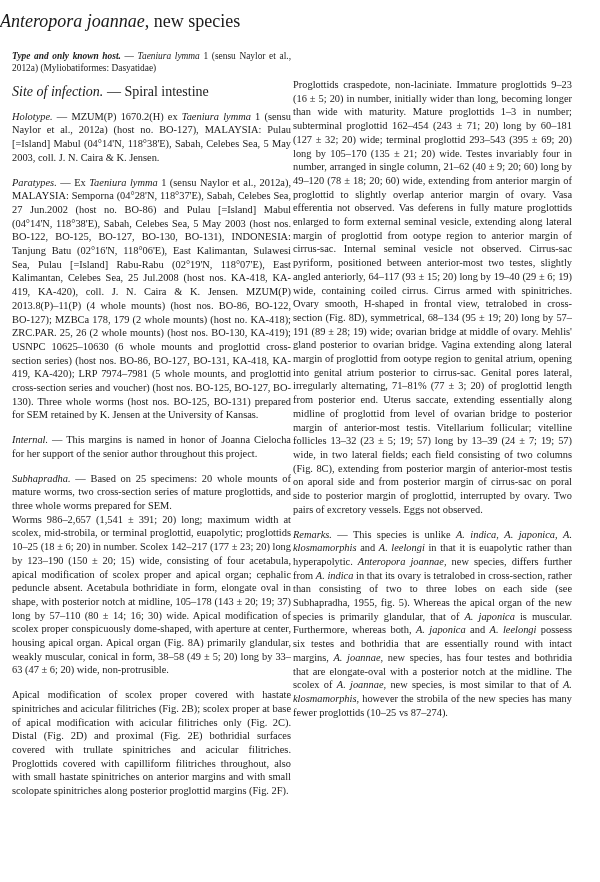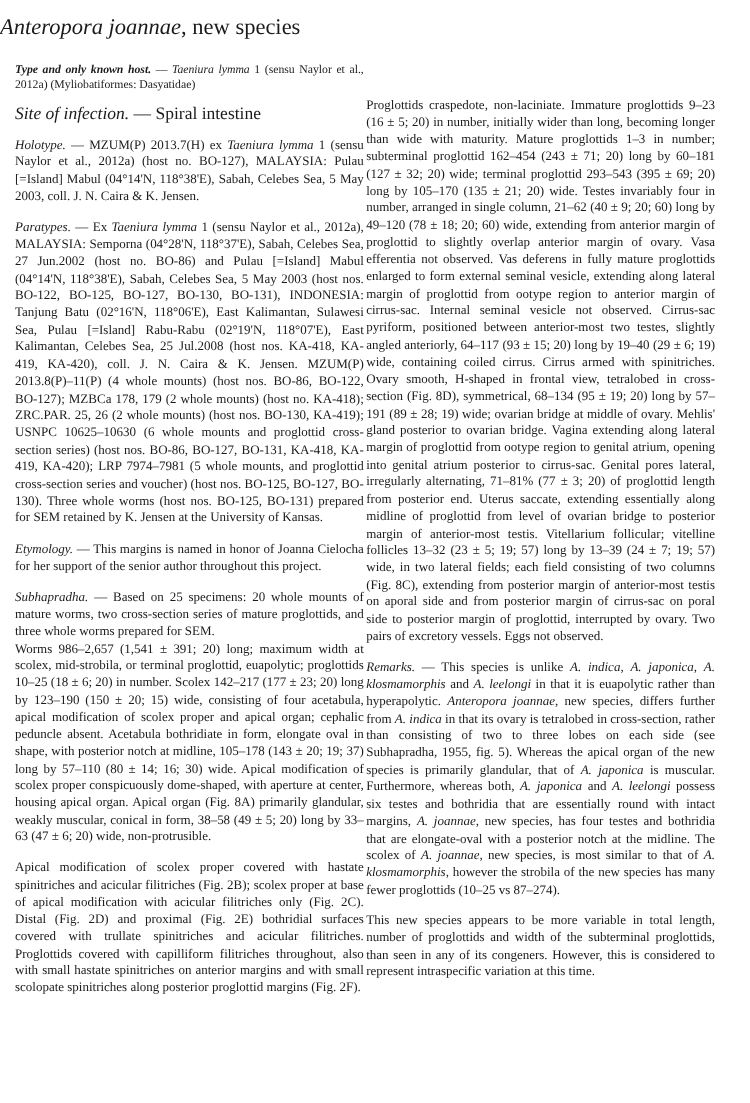--- a/index.html
+++ b/index.html
@@ -32,30 +32,29 @@
 
 <div class="title-block">
   <div class="name"><i>Anteropora joannae</i><span>, new species</span></div>
 </div>
 
 <div class="col col-left">
   <p class="small"><span class="heading-bi">Type and only known host.</span><span> — </span><i>Taeniura lymma</i><span> 1 (sensu Naylor et al., 2012a) (Myliobatiformes: Dasyatidae)</span></p>
 
   <p class="site"><span class="heading-i">Site of infection.</span><span> — Spiral intestine</span></p>
 
-  <p><span class="heading-i">Holotype.</span><span> — MZUM(P) 2013.7(H) ex </span><i>Taeniura lymma</i><span> 1 (sensu Naylor et al., 2012a) (host no. BO-127), MALAYSIA: Pulau [=Island] Mabul (04°14'N, 118°38'E), Sabah, Celebes Sea, 5 May 2003, coll. J. N. Caira &amp; K. Jensen.</span></p>
+  <p><span class="heading-i">Holotype.</span><span> — MZUM(P) 1670.2(H) ex </span><i>Taeniura lymma</i><span> 1 (sensu Naylor et al., 2012a) (host no. BO-127), MALAYSIA: Pulau [=Island] Mabul (04°14'N, 118°38'E), Sabah, Celebes Sea, 5 May 2003, coll. J. N. Caira &amp; K. Jensen.</span></p>
 
   <p><span class="heading-i">Paratypes.</span><span> — Ex </span><i>Taeniura lymma</i><span> 1 (sensu Naylor et al., 2012a), MALAYSIA: Semporna (04°28'N, 118°37'E), Sabah, Celebes Sea, 27 Jun.2002 (host no. BO-86) and Pulau [=Island] Mabul (04°14'N, 118°38'E), Sabah, Celebes Sea, 5 May 2003 (host nos. BO-122, BO-125, BO-127, BO-130, BO-131), INDONESIA: Tanjung Batu (02°16'N, 118°06'E), East Kalimantan, Sulawesi Sea, Pulau [=Island] Rabu-Rabu (02°19'N, 118°07'E), East Kalimantan, Celebes Sea, 25 Jul.2008 (host nos. KA-418, KA-419, KA-420), coll. J. N. Caira &amp; K. Jensen. MZUM(P) 2013.8(P)–11(P) (4 whole mounts) (host nos. BO-86, BO-122, BO-127); MZBCa 178, 179 (2 whole mounts) (host no. KA-418); ZRC.PAR. 25, 26 (2 whole mounts) (host nos. BO-130, KA-419); USNPC 10625–10630 (6 whole mounts and proglottid cross-section series) (host nos. BO-86, BO-127, BO-131, KA-418, KA-419, KA-420); LRP 7974–7981 (5 whole mounts, and proglottid cross-section series and voucher) (host nos. BO-125, BO-127, BO-130). Three whole worms (host nos. BO-125, BO-131) prepared for SEM retained by K. Jensen at the University of Kansas.</span></p>
 
-  <p><span class="heading-i">Etymology.</span><span> — This margins is named in honor of Joanna Cielocha for her support of the senior author throughout this project.</span></p>
+  <p><span class="heading-i">Internal.</span><span> — This margins is named in honor of Joanna Cielocha for her support of the senior author throughout this project.</span></p>
 
   <p class="tight"><span class="heading-i">Subhapradha.</span><span> — Based on 25 specimens: 20 whole mounts of mature worms, two cross-section series of mature proglottids, and three whole worms prepared for SEM.</span></p>
   <p>Worms 986–2,657 (1,541 ± 391; 20) long; maximum width at scolex, mid-strobila, or terminal proglottid, euapolytic; proglottids 10–25 (18 ± 6; 20) in number. Scolex 142–217 (177 ± 23; 20) long by 123–190 (150 ± 20; 15) wide, consisting of four acetabula, apical modification of scolex proper and apical organ; cephalic peduncle absent. Acetabula bothridiate in form, elongate oval in shape, with posterior notch at midline, 105–178 (143 ± 20; 19; 37) long by 57–110 (80 ± 14; 16; 30) wide. Apical modification of scolex proper conspicuously dome-shaped, with aperture at center, housing apical organ. Apical organ (Fig. 8A) primarily glandular, weakly muscular, conical in form, 38–58 (49 ± 5; 20) long by 33–63 (47 ± 6; 20) wide, non-protrusible.</p>
   <p>Apical modification of scolex proper covered with hastate spinitriches and acicular filitriches (Fig. 2B); scolex proper at base of apical modification with acicular filitriches only (Fig. 2C). Distal (Fig. 2D) and proximal (Fig. 2E) bothridial surfaces covered with trullate spinitriches and acicular filitriches. Proglottids covered with capilliform filitriches throughout, also with small hastate spinitriches on anterior margins and with small scolopate spinitriches along posterior proglottid margins (Fig. 2F).</p>
 </div>
 
 <div class="col col-right">
   <p>Proglottids craspedote, non-laciniate. Immature proglottids 9–23 (16 ± 5; 20) in number, initially wider than long, becoming longer than wide with maturity. Mature proglottids 1–3 in number; subterminal proglottid 162–454 (243 ± 71; 20) long by 60–181 (127 ± 32; 20) wide; terminal proglottid 293–543 (395 ± 69; 20) long by 105–170 (135 ± 21; 20) wide. Testes invariably four in number, arranged in single column, 21–62 (40 ± 9; 20; 60) long by 49–120 (78 ± 18; 20; 60) wide, extending from anterior margin of proglottid to slightly overlap anterior margin of ovary. Vasa efferentia not observed. Vas deferens in fully mature proglottids enlarged to form external seminal vesicle, extending along lateral margin of proglottid from ootype region to anterior margin of cirrus-sac. Internal seminal vesicle not observed. Cirrus-sac pyriform, positioned between anterior-most two testes, slightly angled anteriorly, 64–117 (93 ± 15; 20) long by 19–40 (29 ± 6; 19) wide, containing coiled cirrus. Cirrus armed with spinitriches. Ovary smooth, H-shaped in frontal view, tetralobed in cross-section (Fig. 8D), symmetrical, 68–134 (95 ± 19; 20) long by 57–191 (89 ± 28; 19) wide; ovarian bridge at middle of ovary. Mehlis' gland posterior to ovarian bridge. Vagina extending along lateral margin of proglottid from ootype region to genital atrium, opening into genital atrium posterior to cirrus-sac. Genital pores lateral, irregularly alternating, 71–81% (77 ± 3; 20) of proglottid length from posterior end. Uterus saccate, extending essentially along midline of proglottid from level of ovarian bridge to posterior margin of anterior-most testis. Vitellarium follicular; vitelline follicles 13–32 (23 ± 5; 19; 57) long by 13–39 (24 ± 7; 19; 57) wide, in two lateral fields; each field consisting of two columns (Fig. 8C), extending from posterior margin of anterior-most testis on aporal side and from posterior margin of cirrus-sac on poral side to posterior margin of proglottid, interrupted by ovary. Two pairs of excretory vessels. Eggs not observed.</p>
 
   <p><span class="heading-i">Remarks.</span><span> — This species is unlike </span><i>A. indica</i><span>, </span><i>A. japonica</i><span>, </span><i>A. klosmamorphis</i><span> and </span><i>A. leelongi</i><span> in that it is euapolytic rather than hyperapolytic. </span><i>Anteropora joannae</i><span>, new species, differs further from </span><i>A. indica</i><span> in that its ovary is tetralobed in cross-section, rather than consisting of two to three lobes on each side (see Subhapradha, 1955, fig. 5). Whereas the apical organ of the new species is primarily glandular, that of </span><i>A. japonica</i><span> is muscular. Furthermore, whereas both, </span><i>A. japonica</i><span> and </span><i>A. leelongi</i><span> possess six testes and bothridia that are essentially round with intact margins, </span><i>A. joannae</i><span>, new species, has four testes and bothridia that are elongate-oval with a posterior notch at the midline. The scolex of </span><i>A. joannae</i><span>, new species, is most similar to that of </span><i>A. klosmamorphis</i><span>, however the strobila of the new species has many fewer proglottids (10–25 vs 87–274).</span></p>
 
-  <p>This new species appears to be more variable in total length, number of proglottids and width of the subterminal proglottids, than seen in any of its congeners. However, this is considered to represent intraspecific variation at this time.</p>
 </div>
 
 </body></html>

